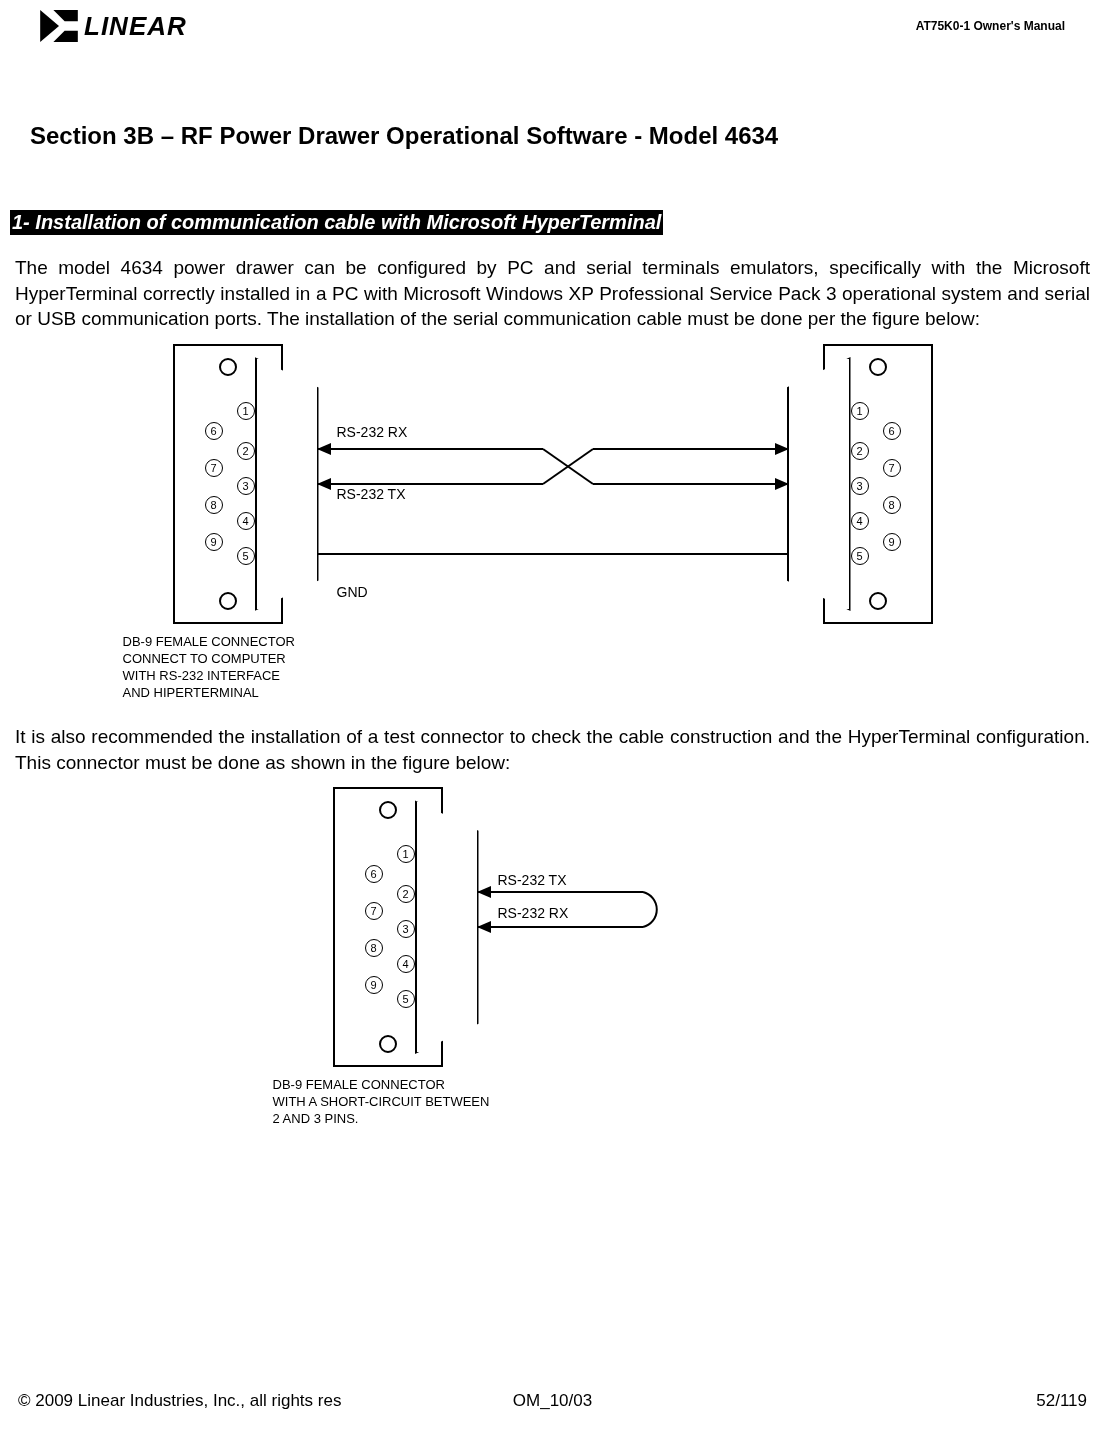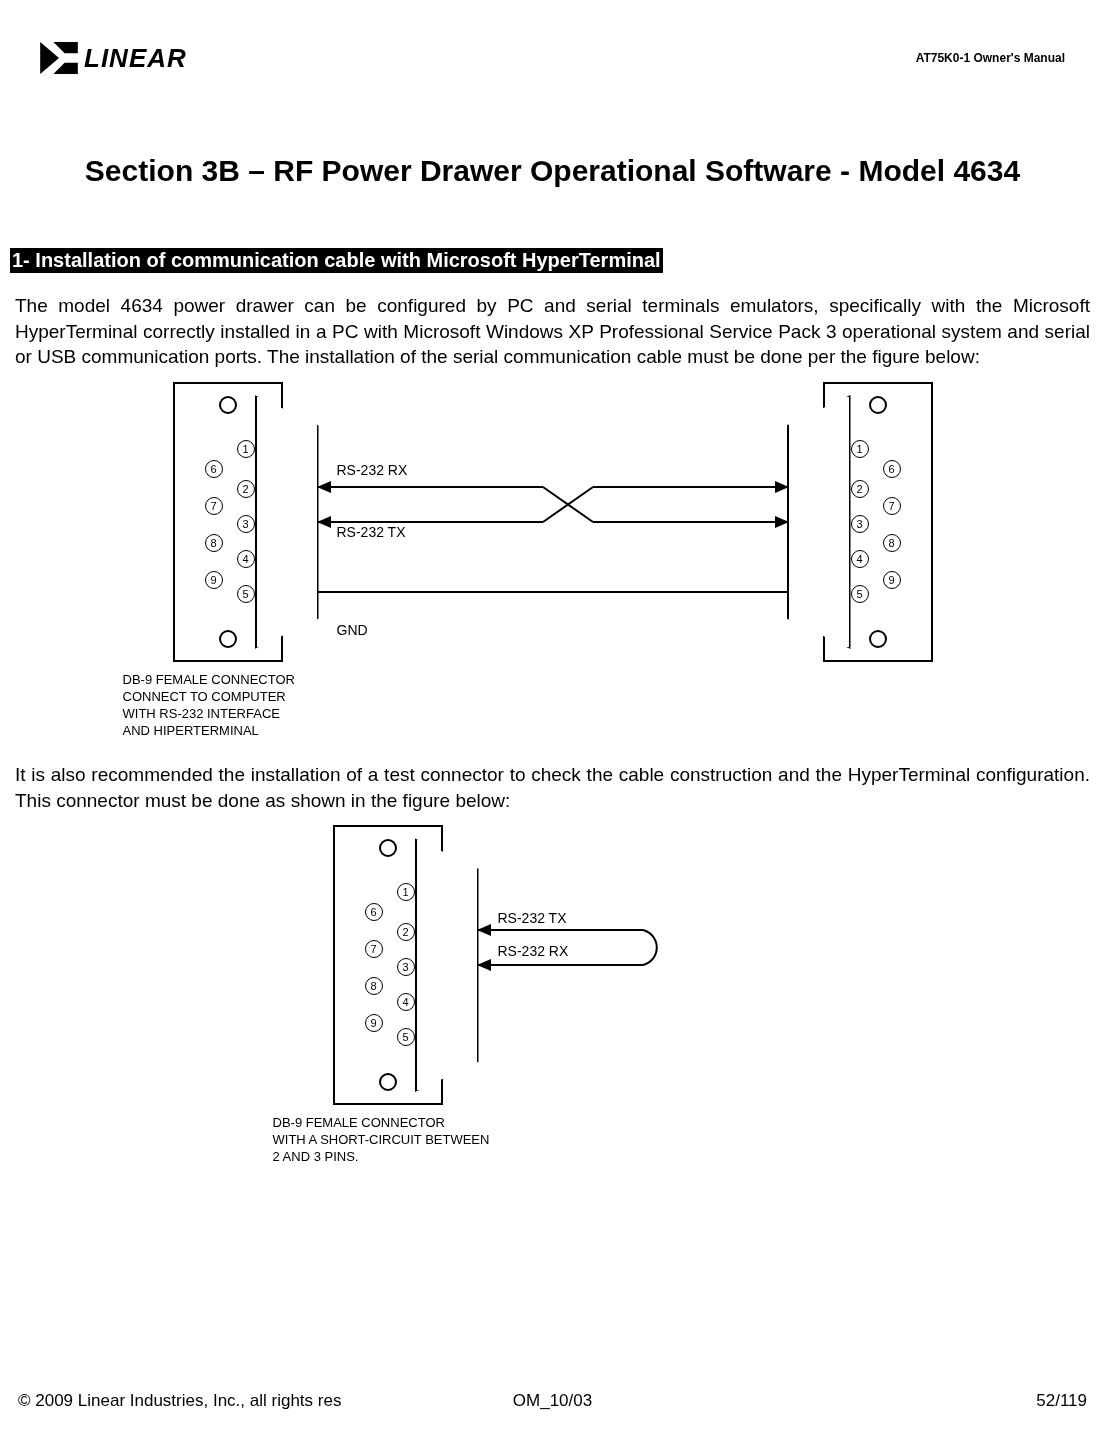--- a/index.html
+++ b/index.html
@@ -10,38 +10,37 @@
       background: #fff;
       color: #000;
       position: relative;
       padding: 0 10px;
     }
     .header {
       display: flex;
       justify-content: space-between;
       align-items: center;
       padding: 10px 30px 20px 30px;
-      margin-top: 32px;
     }
     .logo {
       display: flex;
       align-items: center;
       font-size: 26px;
       font-weight: bold;
       font-style: italic;
       letter-spacing: 1px;
     }
     .logo-shape { width: 38px; height: 32px; margin-right: 6px; }
 
     .manual-title { font-weight: bold; font-size: 12px; }
 
     .section-title {
-      font-size: 30px;
+      font-size: 24px;
       font-weight: bold;
-      text-align: center;
+      text-align: left;
       margin: 60px 20px 60px 20px;
     }
     .sub-heading {
       background: #000;
       color: #fff;
       font-weight: bold;
       font-size: 20px;
       display: inline-block;
       padding: 1px 2px;
       margin-bottom: 20px;
@@ -150,21 +149,21 @@
       <polygon points="14,0 40,0 40,12 26,12" fill="#000"></polygon>
       <polygon points="26,22 40,22 40,34 14,34" fill="#000"></polygon>
     </svg>
     <span>LINEAR</span>
   </div>
   <div class="manual-title">AT75K0-1 Owner's Manual</div>
 </div>
 
 <div class="section-title">Section 3B – RF Power Drawer Operational Software - Model 4634</div>
 
-<div style="margin-left:0px;">
+<div style="margin-left:0px;font-style:italic;">
   <span class="sub-heading">1- Installation of communication cable with Microsoft HyperTerminal</span>
 </div>
 
 <p class="body-text">The model 4634 power drawer can be configured by PC and serial terminals emulators, specifically with the Microsoft HyperTerminal correctly installed in a PC with Microsoft Windows XP Professional Service Pack 3 operational system and serial or USB communication ports. The installation of the serial communication cable must be done per the figure below:</p>
 
 <div class="diagram-wrap">
   <div class="diagram1">
 
     <div class="connector conn-left" style="left:50px; top:0;">
       <div class="screwhole" style="top:12px;"></div>

